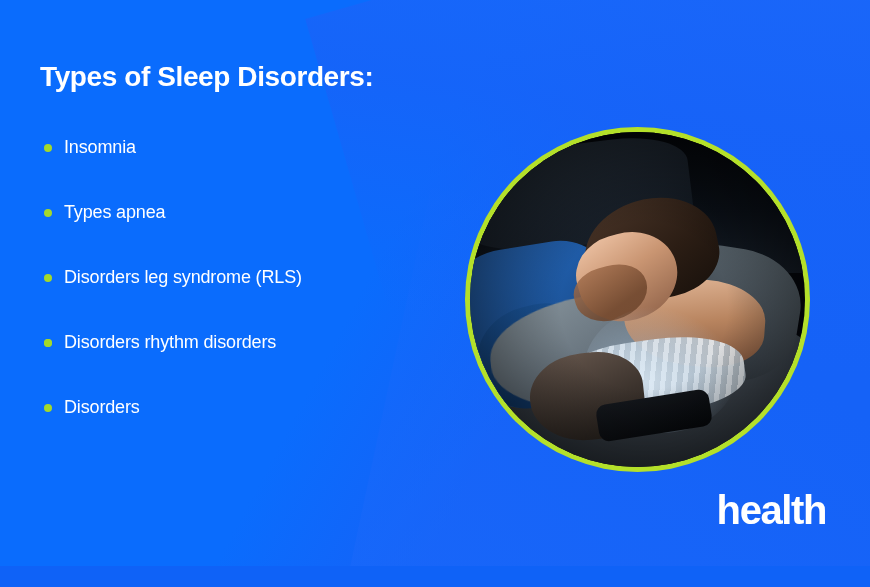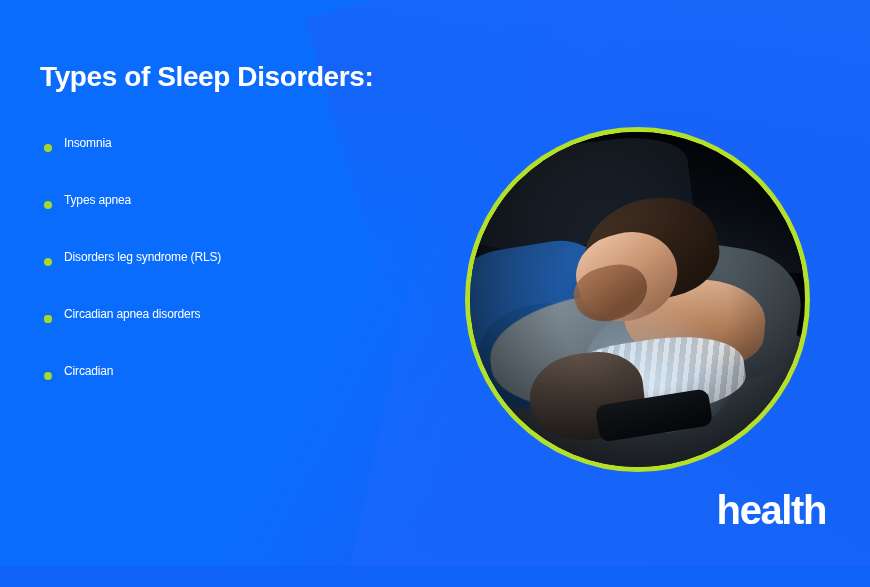--- a/index.html
+++ b/index.html
@@ -60,21 +60,21 @@
     margin-bottom:26px;
   }
 
   ul.bullets { list-style:none; }
 
   ul.bullets li {
     position:relative;
     padding-left:24px;
     margin-bottom:25px;
     color:#ffffff;
-    font-size:12px;
+    font-size:18px;
     line-height:1.34;
     letter-spacing:-0.15px;
     margin-top:41px;
   }
   ul.bullets li:last-child { margin-bottom:0; }
 
   ul.bullets li .dot {
     position:absolute;
     left:4px; top:9px;
     width:8px; height:8px;
@@ -240,25 +240,25 @@
       </li>
       <li>
         <span class="dot"></span>
         <span>Disorders leg syndrome (RLS)</span>
       </li>
       <li>
         <span class="dot"></span>
       </li>
       <li>
         <span class="dot"></span>
-        <span>Circadian apnea disorders</span>
-      </li>
-      <li>
-        <span class="dot"></span>
-        <span>Circadian</span>
+        <span>Disorders rhythm disorders</span>
+      </li>
+      <li>
+        <span class="dot"></span>
+        <span>Disorders</span>
       </li>
     </ul>
 
   </div>
 
   <div class="photo-ring">
     <div class="photo-gap"></div>
     <div class="photo-clip">
       <div class="scene">
         <div class="dark-top"></div>

